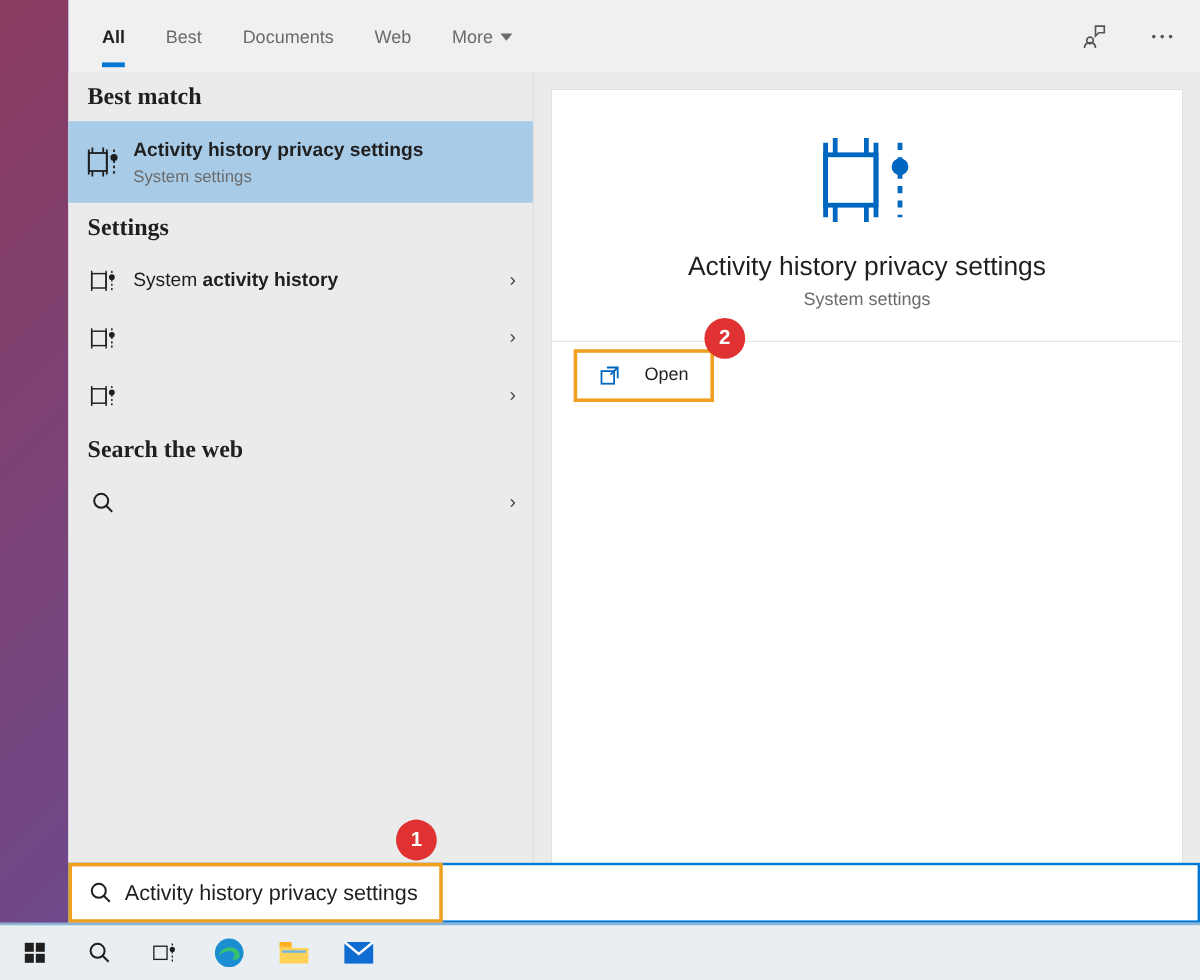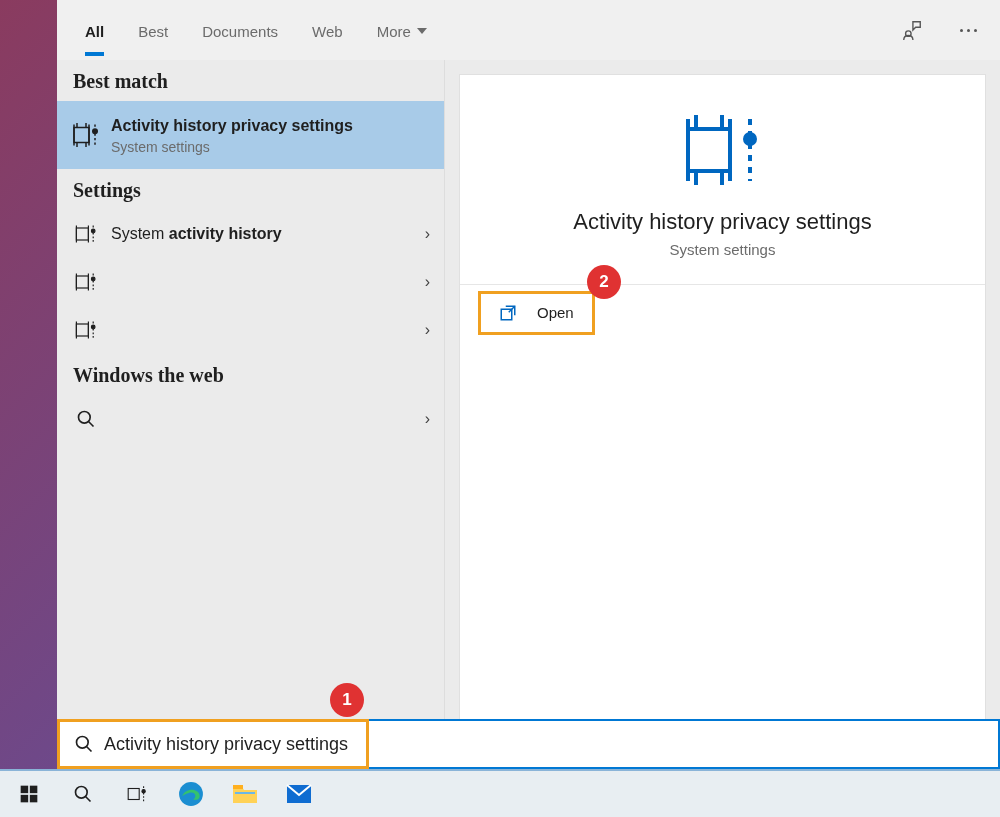--- a/index.html
+++ b/index.html
@@ -300,21 +300,21 @@
             <rect x="4" y="10" width="20" height="20"></rect>
             <line x1="4" y1="6" x2="4" y2="34"></line>
               <line x1="24" y1="6" x2="24" y2="34"></line>
             <line x1="32" y1="6" x2="32" y2="34" stroke-dasharray="3 3"></line>
             <circle cx="32" cy="15" r="3" fill="#1f1f1f"></circle>
           </svg>
         </div>
         <div class="chev-right">›</div>
       </div>
 
-      <div class="section-head">Windows the web</div>
+      <div class="section-head">Search the web</div>
 
       <div class="result-item">
         <div class="result-icon">
           <svg width="20" height="20" viewBox="0 0 24 24" fill="none" stroke="#1f1f1f" stroke-width="2">
             <circle cx="10" cy="10" r="7"></circle>
               <line x1="15" y1="15" x2="21" y2="21"></line>
           </svg>
         </div>
         <div class="chev-right">›</div>
       </div>

